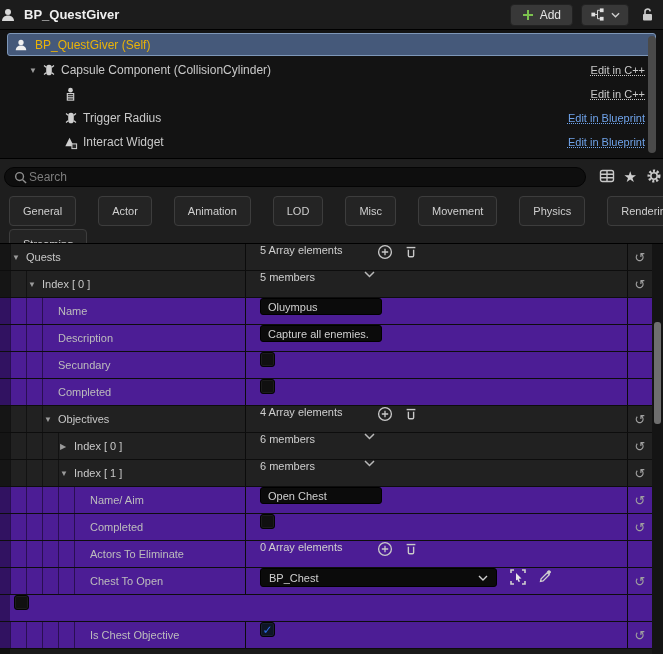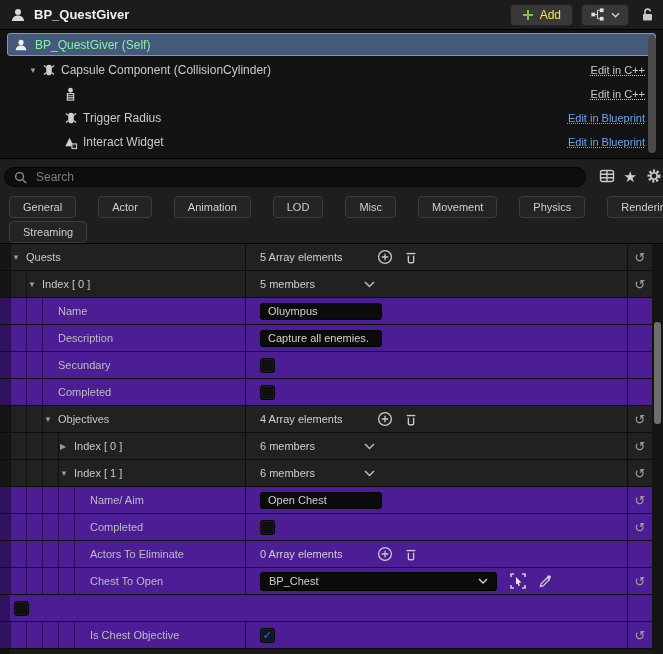--- a/index.html
+++ b/index.html
@@ -1,60 +1,60 @@
 <!DOCTYPE html>
 <html><head>
 <meta charset="utf-8">
 <style>
   html,body{margin:0;padding:0;background:#000;}
   *{box-sizing:border-box;font-family:"Liberation Sans","DejaVu Sans",sans-serif;}
   .app{position:relative;width:663px;height:654px;background:#131313;overflow:hidden;color:#c9c9c9;}
 
   
-  .topbar{height:30px;background:#1c1c1c;display:flex;align-items:center;padding:0 8px 0 10px;border-bottom:1px solid #000;}
+  .topbar{height:30px;background:#1c1c1c;display:flex;align-items:center;padding:0 8px 0 0;border-bottom:1px solid #000;}
   .topbar .title{color:#efefef;font-size:13px;font-weight:700;margin-left:8px;}
   .tb-right{margin-left:auto;display:flex;align-items:center;gap:8px;}
   .btn{background:#383838;border:1px solid #222;border-radius:4px;height:22px;display:flex;align-items:center;gap:6px;padding:0 11px;cursor:pointer;}
-  .btn .lbl{color:#fde047;font-size:12px;}
+  .btn .lbl{color:#e5e5e5;font-size:12px;}
   .iconbtn{padding:0 8px;}
 
   
   .components{height:125px;background:#131313;position:relative;}
-  .selrow{margin:3px 7px 2px 7px;height:23px;background:#45597a;border:1px solid #7e97b8;border-radius:3px;display:flex;align-items:center;padding-left:6px;color:#86efac;font-size:12px;gap:7px;}
+  .selrow{margin:3px 7px 2px 7px;height:23px;background:#45597a;border:1px solid #7e97b8;border-radius:3px;display:flex;align-items:center;padding-left:6px;color:#eab308;font-size:12px;gap:7px;}
   .crow{height:24px;display:flex;align-items:center;font-size:12px;color:#c9c9c9;padding-right:18px;}
   .crow .cexp{width:14px;font-size:8px;color:#9b9b9b;text-align:center;flex:0 0 14px;}
   .crow .cicon{width:17px;display:flex;justify-content:center;flex:0 0 17px;}
   .crow .clabel{margin-left:4px;white-space:nowrap;}
   .cedit{margin-left:auto;font-size:11px;text-decoration:underline dotted;cursor:pointer;}
   .cedit.cpp{color:#c9c9c9;}
   .cedit.blueprint{color:#6fa3ea;}
   .comp-scroll{position:absolute;right:7px;top:3px;width:8px;height:117px;background:#4a4a4a;border-radius:4px;}
 
   
   .searchsec{height:85px;background:#1e1e1e;border-top:1px solid #000;position:relative;padding-top:8px;}
-  .searchbar{margin-left:4px;width:582px;height:20px;background:#0e0e0e;border:1px solid #040404;border-radius:11px;display:flex;align-items:center;padding:0 9px;gap:7px;}
+  .searchbar{margin-left:4px;width:582px;height:20px;background:#0e0e0e;border:1px solid #040404;border-radius:11px;display:flex;align-items:center;padding:0 9px;}
   .searchbar input{background:transparent;border:none;outline:none;color:#cfcfcf;font-size:12px;width:100%;}
   .searchbar input::placeholder{color:#7d7d7d;}
   .search-icons{position:absolute;top:9px;right:1px;display:flex;align-items:center;gap:9px;}
   .pillrow{display:flex;gap:22px;margin-left:9px;margin-top:9px;}
   .pillrow.second{margin-top:3px;}
-  .pill{height:22px;padding:0 13px;background:#242424;border:1px solid #3d3d3d;border-radius:4px;color:#cfcfcf;font-size:11px;display:flex;align-items:center;cursor:pointer;white-space:nowrap;}
+  .pill{height:30px;padding:0 13px;background:#242424;border:1px solid #3d3d3d;border-radius:4px;color:#cfcfcf;font-size:11px;display:flex;align-items:center;cursor:pointer;white-space:nowrap;}
   .pill.active{background:#1272d4;border-color:#1272d4;color:#fff;margin-top:24px;}
 
   
   .props{position:relative;height:414px;background:#141414;border-top:1px solid #000;padding-right:11px;}
   .prow{position:relative;display:flex;height:27px;background:#4c1d95;border-bottom:1px solid #0d0d0d;}
   .prow.header{background:#212121;}
   .prow::before{content:"";position:absolute;left:0;top:0;bottom:0;width:10px;background:rgba(0,0,0,0.35);}
   .pname{flex:0 0 246px;display:flex;align-items:center;overflow:hidden;border-right:1px solid #0b0b0b;position:relative;}
   .guide{position:absolute;top:0;bottom:0;width:1px;background:rgba(0,0,0,0.45);}
   .expander{width:14px;flex:0 0 14px;font-size:8px;color:#9b9b9b;cursor:pointer;}
   .plabel{font-size:11px;color:#bdbdbd;white-space:nowrap;}
   .prow.header .plabel{color:#c8c8c8;}
-  .pvalue{flex:1;position:relative;display:flex;align-items:center;border-right:1px solid #0b0b0b;}
+  .pvalue{flex:1;position:relative;display:flex;border-right:1px solid #0b0b0b;}
   .vtext{margin-left:14px;font-size:11px;color:#cfcfcf;white-space:nowrap;}
   .vchevron{position:absolute;left:118px;display:flex;}
   .vplus{position:absolute;left:131px;display:flex;cursor:pointer;}
   .vtrash{position:absolute;left:158px;display:flex;cursor:pointer;}
   .vinput{margin-left:14px;width:122px;height:17px;background:#0b0b0b;border:1px solid #000;border-radius:3px;color:#d0d0d0;font-size:11px;padding:0 7px;outline:none;}
   .vcheck{margin-left:14px;width:15px;height:15px;background:#101010;border:1px solid #030303;border-radius:3px;box-shadow:inset 0 0 0 1px rgba(255,255,255,0.05);display:flex;align-items:center;justify-content:center;color:transparent;cursor:pointer;}
   .vcheck.checked{color:#2e6be8;background:#0e1626;font-size:12px;font-weight:bold;}
   .vcombo{margin-left:14px;width:237px;height:19px;background:#0b0b0b;border:1px solid #000;border-radius:3px;display:flex;align-items:center;justify-content:space-between;padding:0 8px;cursor:pointer;}
   .combo-label{font-size:11px;color:#d0d0d0;}
   .vpick{position:absolute;left:263px;display:flex;cursor:pointer;}

